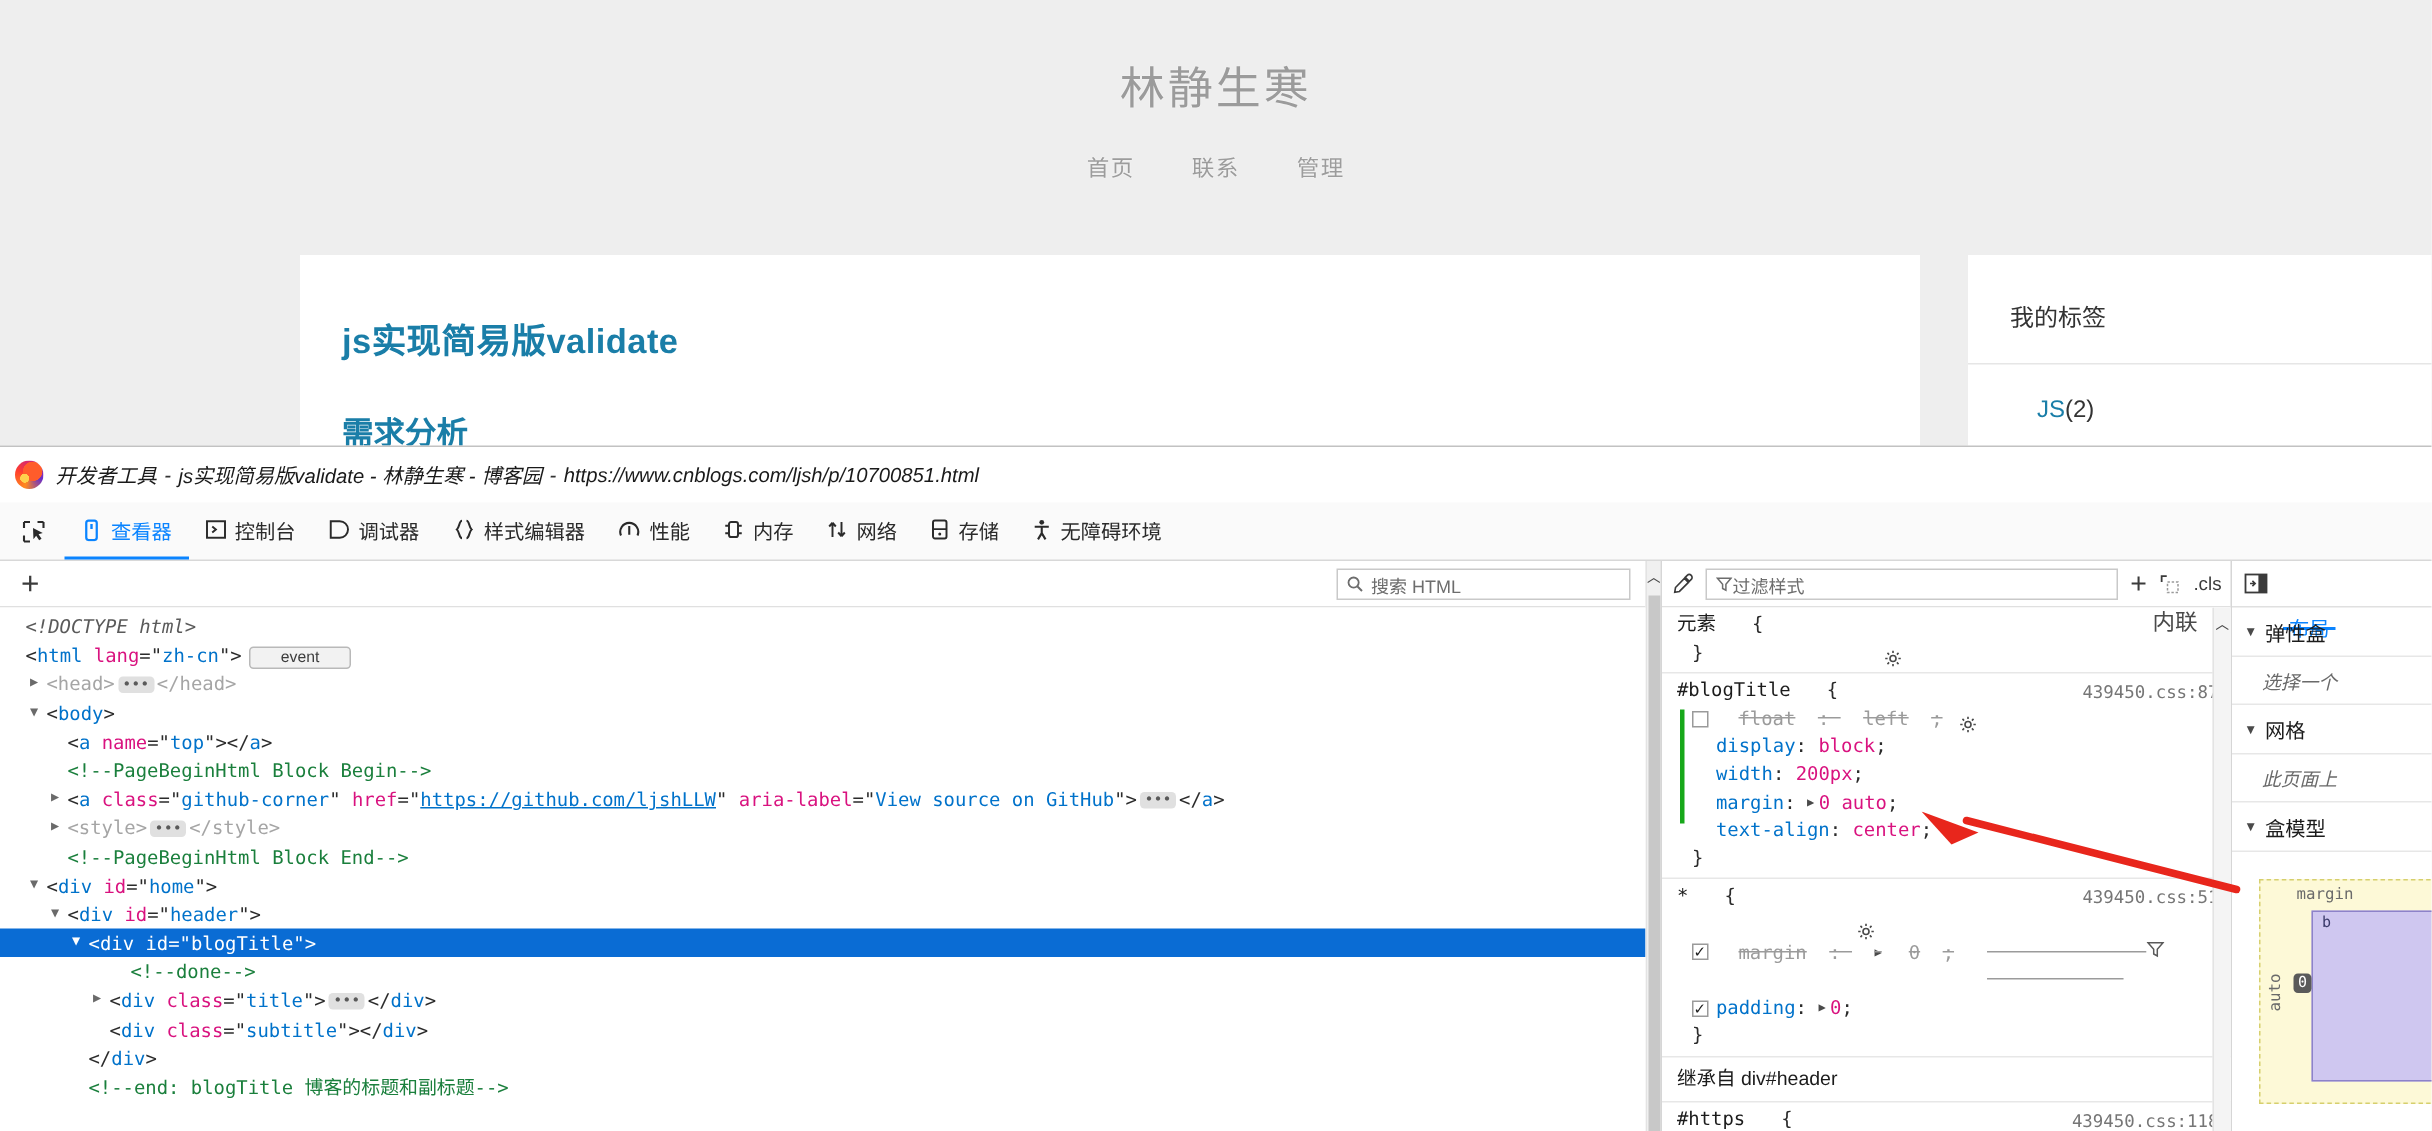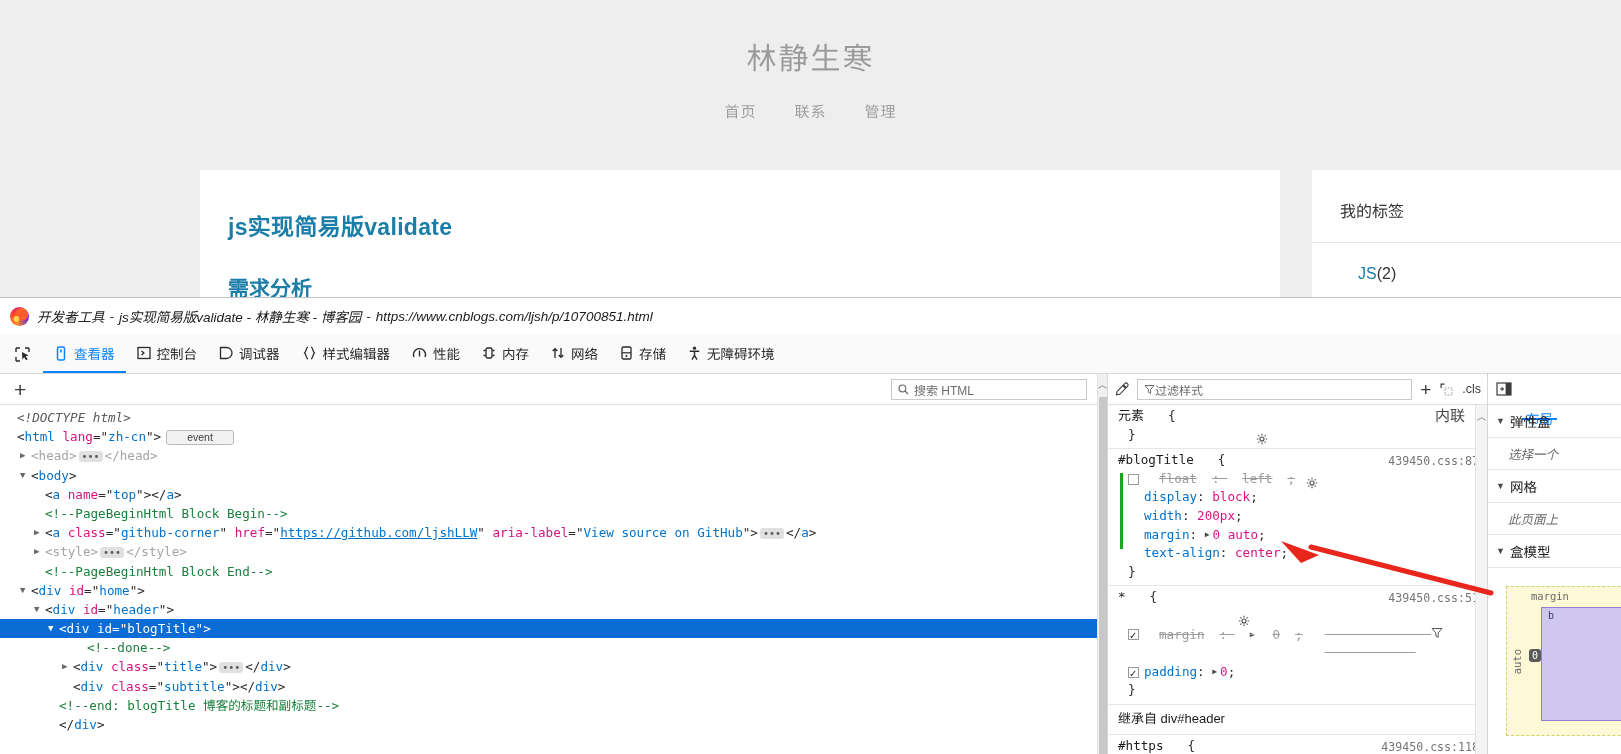--- a/index.html
+++ b/index.html
@@ -471,22 +471,22 @@
           <div class="ln"><span style="display: inline-block; width: 28px;"></span><span class="twisty"></span><span><span class="cmt">&lt;!--PageBeginHtml Block Begin--&gt;</span></span></div>
           <div class="ln"><span style="display: inline-block; width: 28px;"></span><span class="twisty">▶</span><span><span class="punc">&lt;</span><span class="tag">a</span> <span class="attr">class</span><span class="punc">=</span><span class="valq">"</span><span class="val">github-corner</span><span class="valq">"</span> <span class="attr">href</span><span class="punc">=</span><span class="valq">"</span><span class="link">https://github.com/ljshLLW</span><span class="valq">"</span> <span class="attr">aria-label</span><span class="punc">=</span><span class="valq">"</span><span class="val">View source on GitHub</span><span class="valq">"</span><span class="punc">&gt;</span><span class="ellip">•••</span><span class="punc">&lt;/</span><span class="tag">a</span><span class="punc">&gt;</span></span></div>
           <div class="ln"><span style="display: inline-block; width: 28px;"></span><span class="twisty">▶</span><span><span class="tag-dim">&lt;style&gt;</span><span class="ellip">•••</span><span class="tag-dim">&lt;/style&gt;</span></span></div>
           <div class="ln"><span style="display: inline-block; width: 28px;"></span><span class="twisty"></span><span><span class="cmt">&lt;!--PageBeginHtml Block End--&gt;</span></span></div>
           <div class="ln"><span style="display: inline-block; width: 14px;"></span><span class="twisty">▼</span><span><span class="punc">&lt;</span><span class="tag">div</span> <span class="attr">id</span><span class="punc">=</span><span class="valq">"</span><span class="val">home</span><span class="valq">"</span><span class="punc">&gt;</span></span></div>
           <div class="ln"><span style="display: inline-block; width: 28px;"></span><span class="twisty">▼</span><span><span class="punc">&lt;</span><span class="tag">div</span> <span class="attr">id</span><span class="punc">=</span><span class="valq">"</span><span class="val">header</span><span class="valq">"</span><span class="punc">&gt;</span></span></div>
           <div class="ln sel"><span style="display: inline-block; width: 42px;"></span><span class="twisty">▼</span><span><span class="punc">&lt;</span><span class="tag">div</span> <span class="attr">id</span><span class="punc">=</span><span class="valq">"</span><span class="val">blogTitle</span><span class="valq">"</span><span class="punc">&gt;</span></span></div>
           <div class="ln"><span style="display: inline-block; width: 70px;"></span><span class="twisty"></span><span><span class="cmt">&lt;!--done--&gt;</span></span></div>
           <div class="ln"><span style="display: inline-block; width: 56px;"></span><span class="twisty">▶</span><span><span class="punc">&lt;</span><span class="tag">div</span> <span class="attr">class</span><span class="punc">=</span><span class="valq">"</span><span class="val">title</span><span class="valq">"</span><span class="punc">&gt;</span><span class="ellip">•••</span><span class="punc">&lt;/</span><span class="tag">div</span><span class="punc">&gt;</span></span></div>
           <div class="ln"><span style="display: inline-block; width: 56px;"></span><span class="twisty"></span><span><span class="punc">&lt;</span><span class="tag">div</span> <span class="attr">class</span><span class="punc">=</span><span class="valq">"</span><span class="val">subtitle</span><span class="valq">"</span><span class="punc">&gt;&lt;/</span><span class="tag">div</span><span class="punc">&gt;</span></span></div>
+          <div class="ln"><span style="display: inline-block; width: 42px;"></span><span class="twisty"></span><span><span class="punc">&lt;/</span><span class="tag">div</span><span class="punc">&gt;</span></span></div>
           <div class="ln"><span style="display: inline-block; width: 42px;"></span><span class="twisty"></span><span><span class="cmt">&lt;!--end: blogTitle 博客的标题和副标题--&gt;</span></span></div>
-          <div class="ln"><span style="display: inline-block; width: 42px;"></span><span class="twisty"></span><span><span class="punc">&lt;/</span><span class="tag">div</span><span class="punc">&gt;</span></span></div>
         </div>
     </div>
 
     <div id="markup-scroll">
       <div class="up">︿</div>
       <div class="thumb"></div>
     </div>
 
     <div id="rules-col">
       <div id="rules-search">

